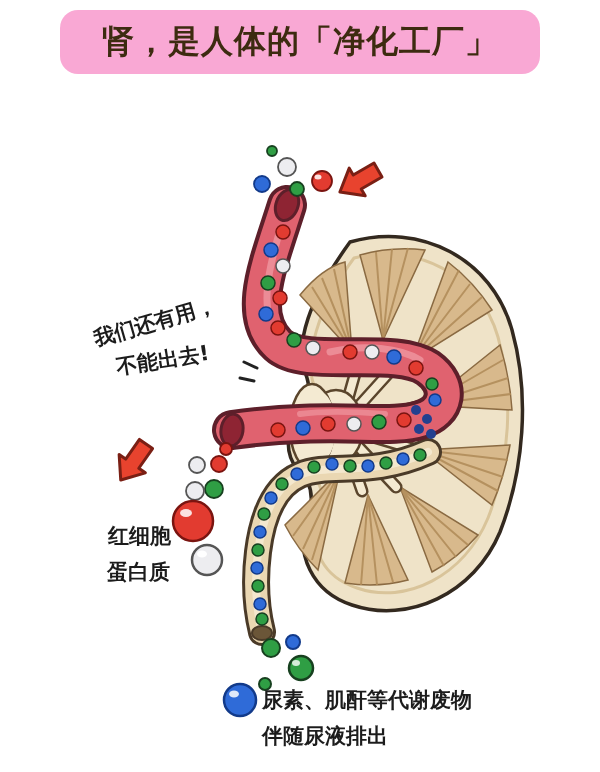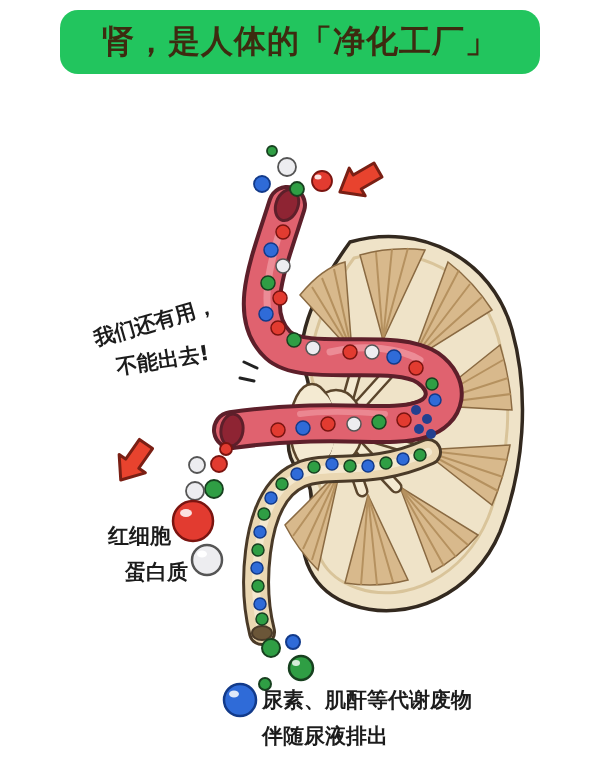--- a/index.html
+++ b/index.html
@@ -9,37 +9,37 @@
   }
   .page{
     position:relative;
     width:600px;height:772px;
     background:#ffffff;
     overflow:hidden;
   }
   .banner{
     position:absolute;left:60px;top:10px;
     width:480px;height:64px;
-    background:#22c55e;
+    background:#f9a8d4;
     border-radius:18px;
     display:flex;align-items:center;justify-content:center;
   }
   .banner-title{
     font-size:32px;font-weight:bold;color:#3d2b10;
     letter-spacing:1px;white-space:nowrap;
   }
   .illustration-svg{position:absolute;left:0;top:0;}
   .lbl{
     position:absolute;color:#1c1c1c;font-weight:bold;
     font-size:21px;white-space:nowrap;line-height:1;
   }
   .speech1{left:92px;top:312px;transform:rotate(-16deg);}
   .speech2{left:116px;top:350px;transform:rotate(-9deg);}
   .rbc-label{left:108px;top:526px;}
-  .protein-label{left:125px;top:562px;}
+  .protein-label{left:107px;top:562px;}
   .bottom1{left:262px;top:690px;}
   .bottom2{left:262px;top:726px;}
 </style>
 </head>
 <body>
 
 <div class="page">
 
   <svg class="illustration-svg" width="600" height="772" viewBox="0 0 600 772">
 

